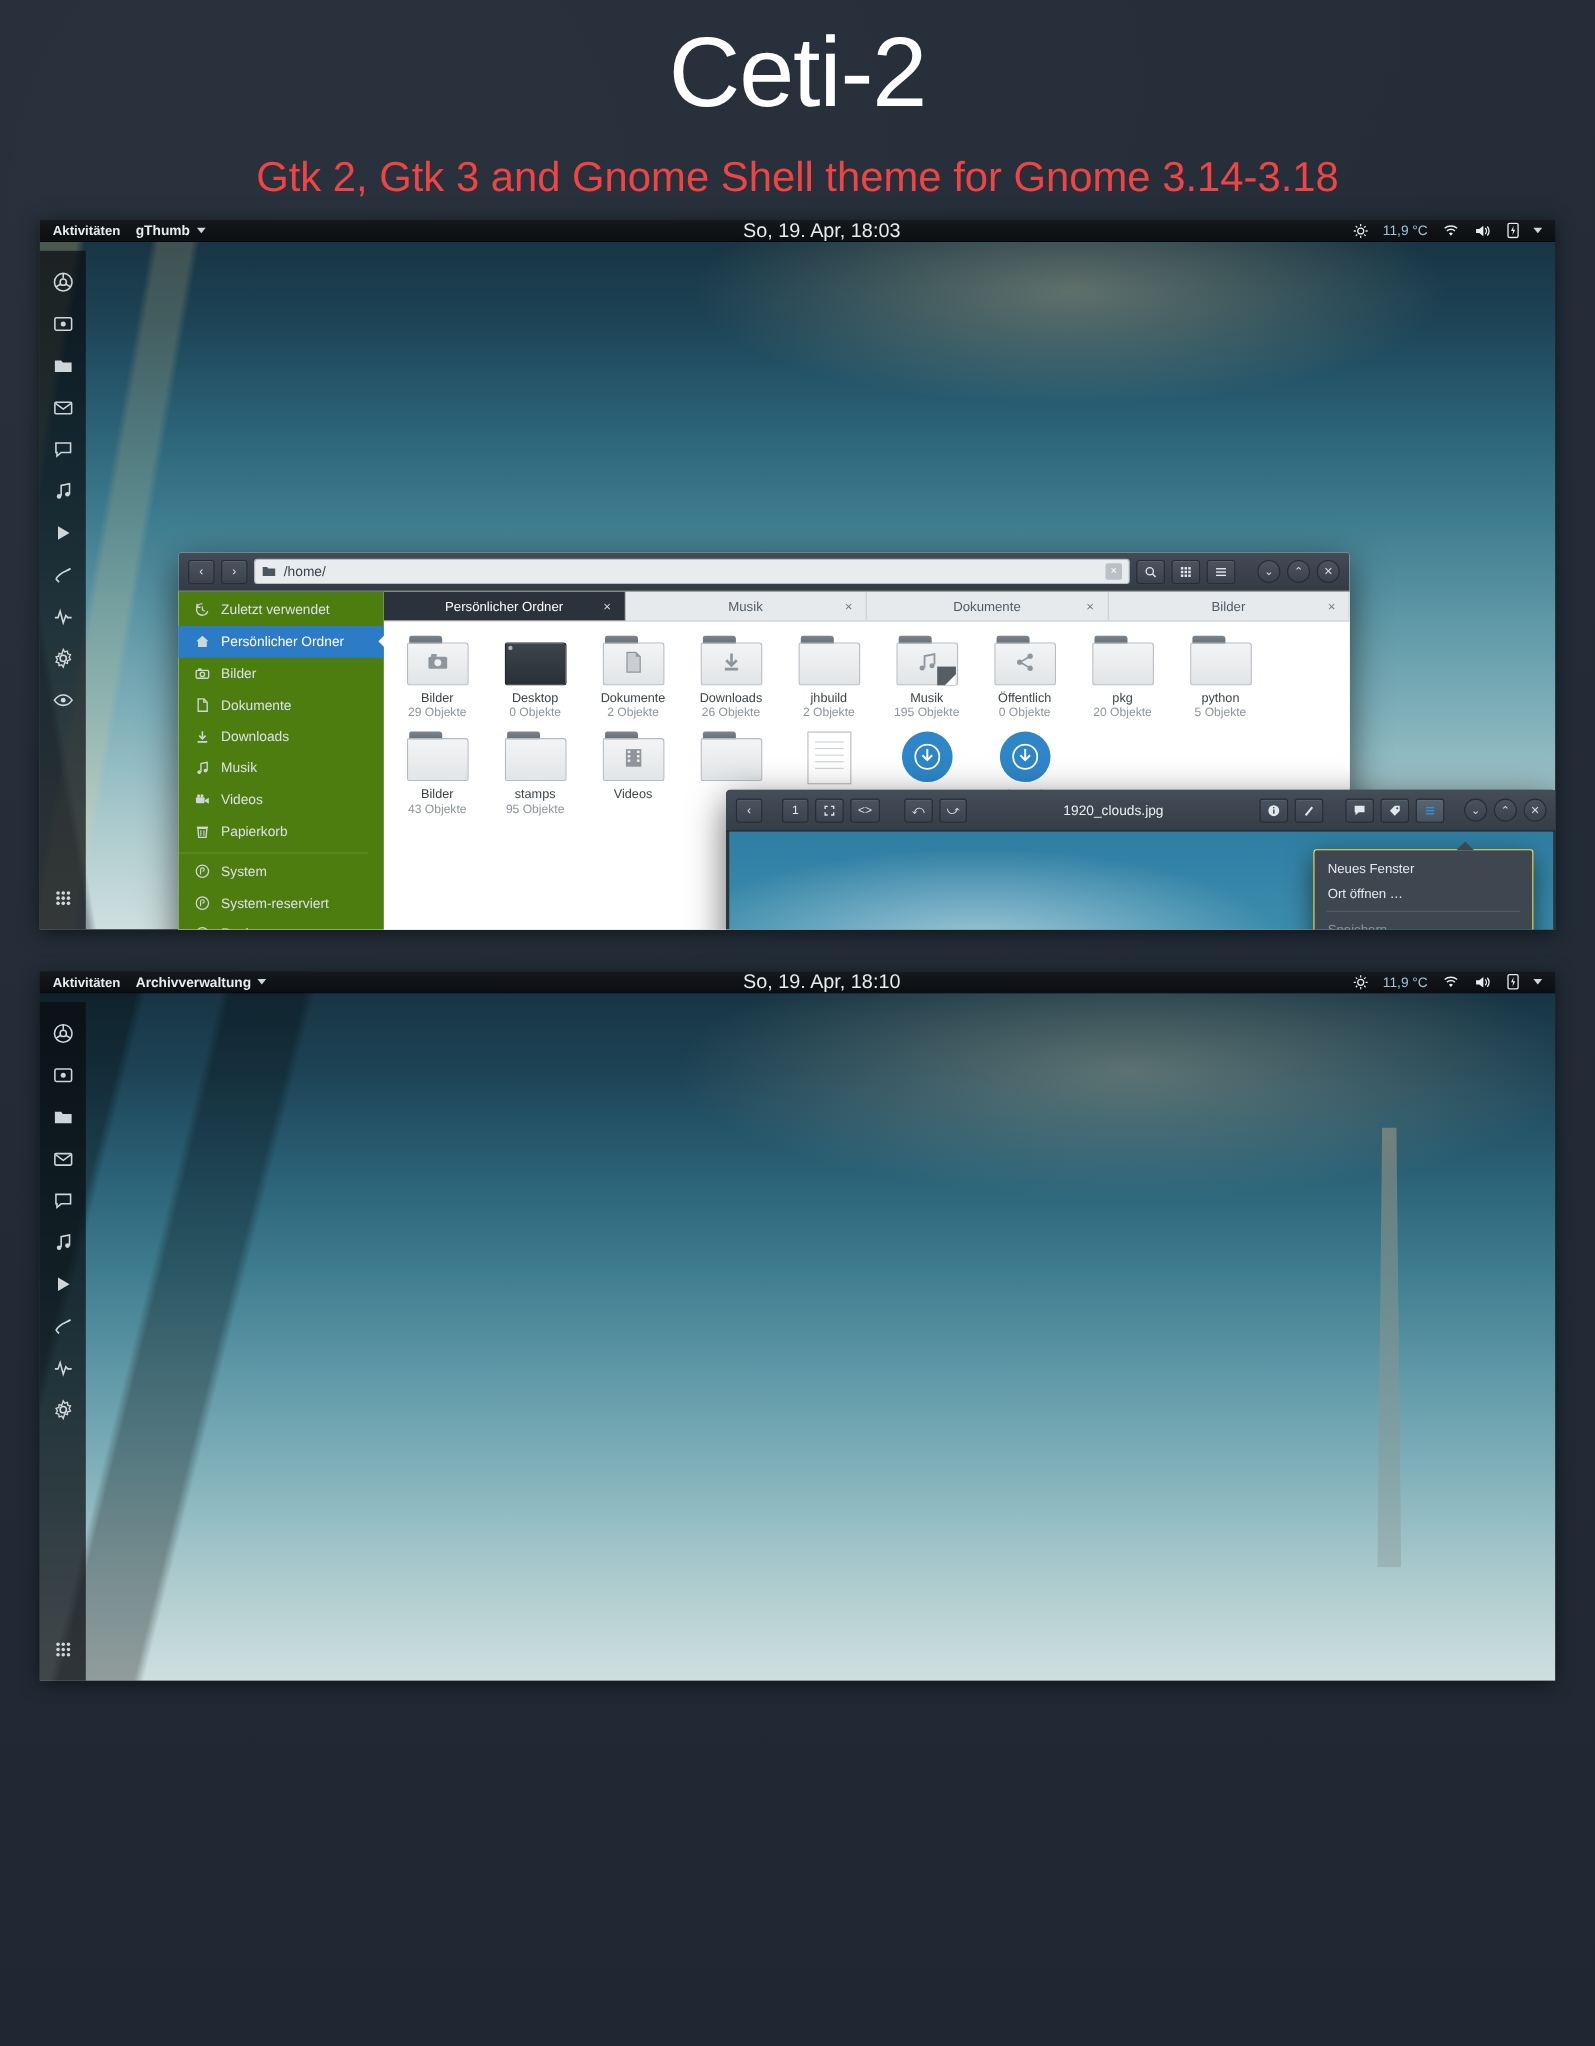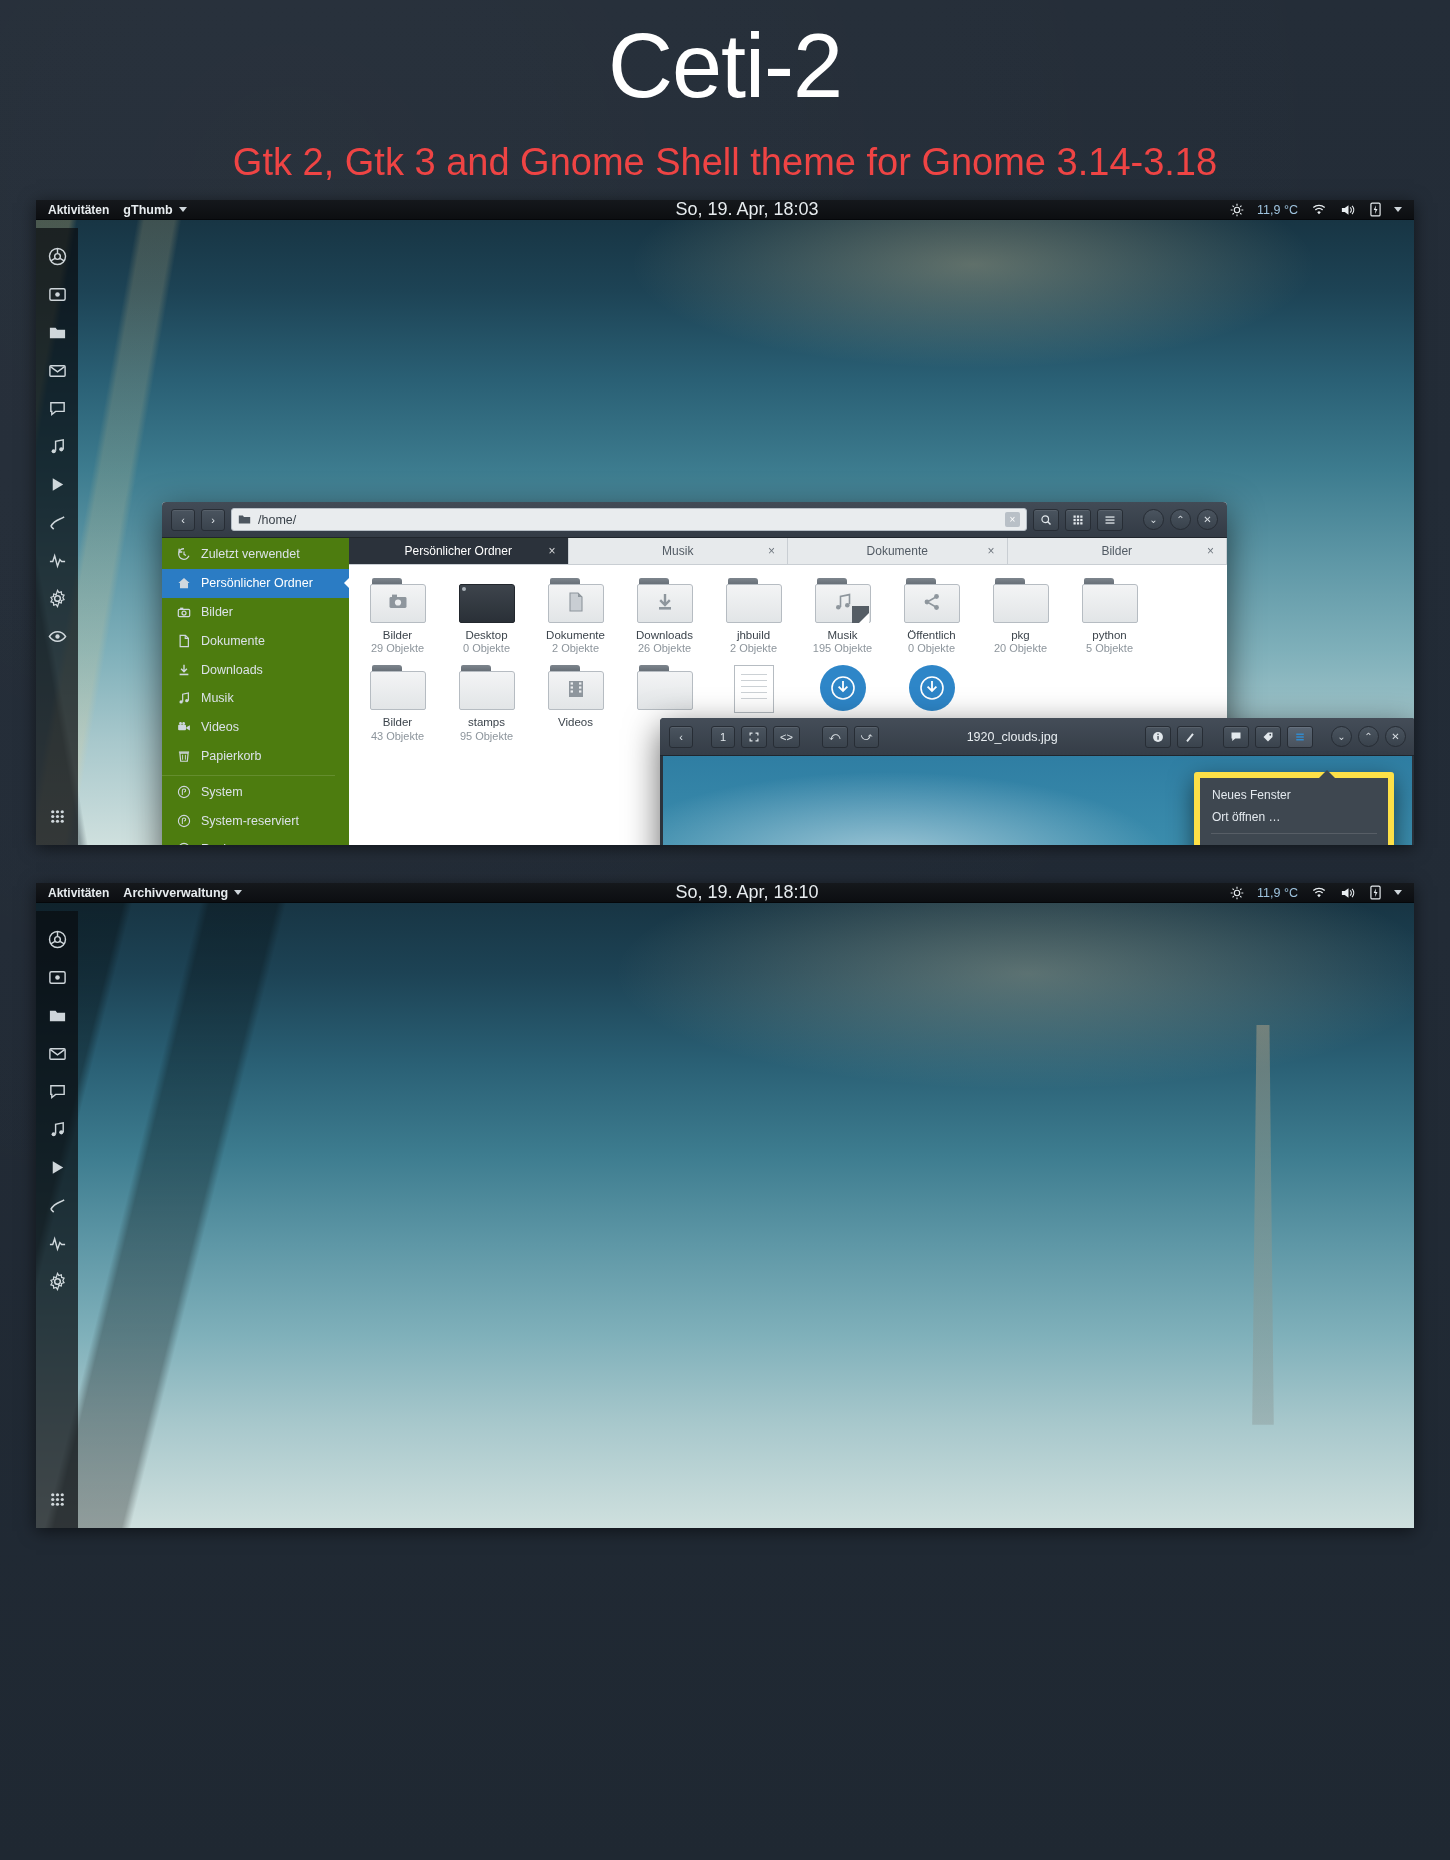--- a/index.html
+++ b/index.html
@@ -139,21 +139,21 @@
   #gt .hbar{ height:38px; background:linear-gradient(180deg,#444d58 0%,#353d47 100%); padding:0 9px;}
   #gt .gtitle{ flex:1; text-align:center; font-size:12.5px; color:#e9eef2;}
   #gt .photo{ position:absolute; top:38px; left:3px; right:3px; bottom:37px;
     background:
       radial-gradient(ellipse 60% 38% at 30% 28%, rgba(255,255,255,.5), transparent 62%),
       radial-gradient(ellipse 46% 26% at 74% 58%, rgba(255,255,255,.42), transparent 64%),
       radial-gradient(ellipse 70% 30% at 48% 86%, rgba(255,255,255,.35), transparent 66%),
       linear-gradient(180deg,#2f7ea3 0%,#3d8fae 30%,#55a3bc 58%,#76b9cb 82%,#9dcfda 100%);
   }
   .menu{
-    position:absolute; width:200px; background:#3e4750; border:6px solid #fde047; border-radius:3px;
+    position:absolute; width:200px; background:#3e4750; border:1px solid #fde047; border-radius:3px;
     box-shadow:0 8px 24px rgba(0,0,0,.55); padding:6px 0; font-size:12px; color:#e3e9ee; z-index:9;
   }
   .menu:before{ content:""; position:absolute; top:-8px; right:53px; border-left:8px solid transparent;
     border-right:8px solid transparent; border-bottom:8px solid #3e4750;}
   .mi{ height:22px; display:flex; align-items:center; padding:0 12px; gap:8px;}
   .mi.dis{ color:#8d959d;}
   .msep{ height:1px; background:rgba(255,255,255,.13); margin:5px 11px;}
 </style>
 </head>
 <body>

